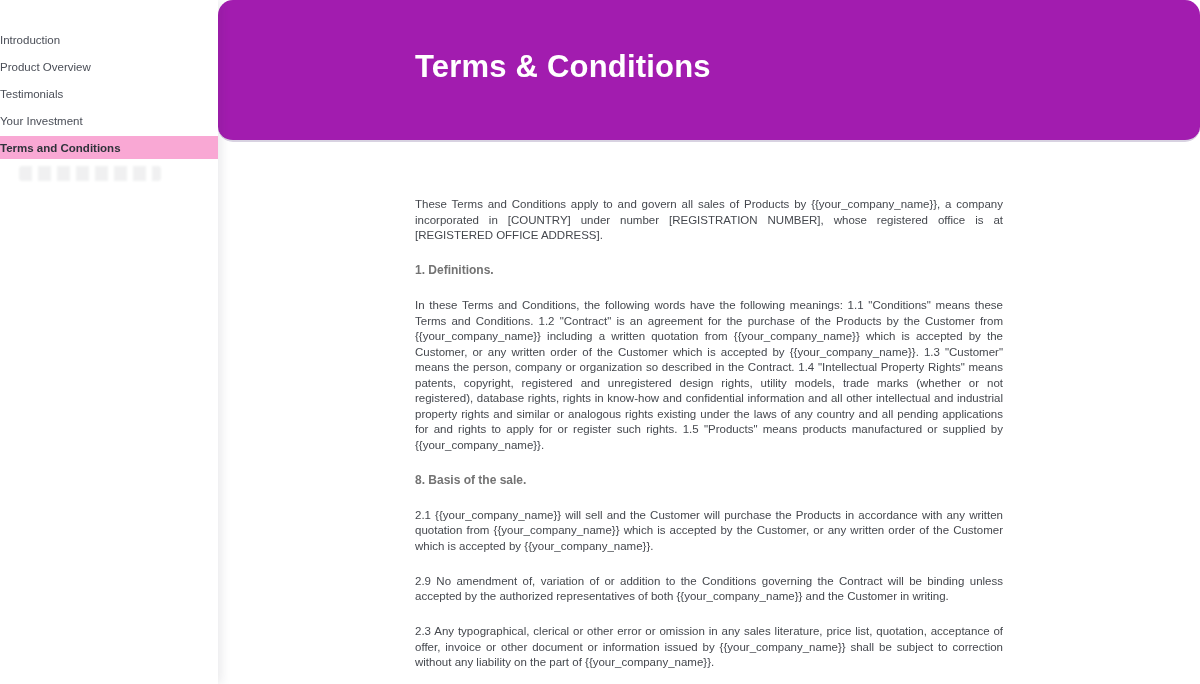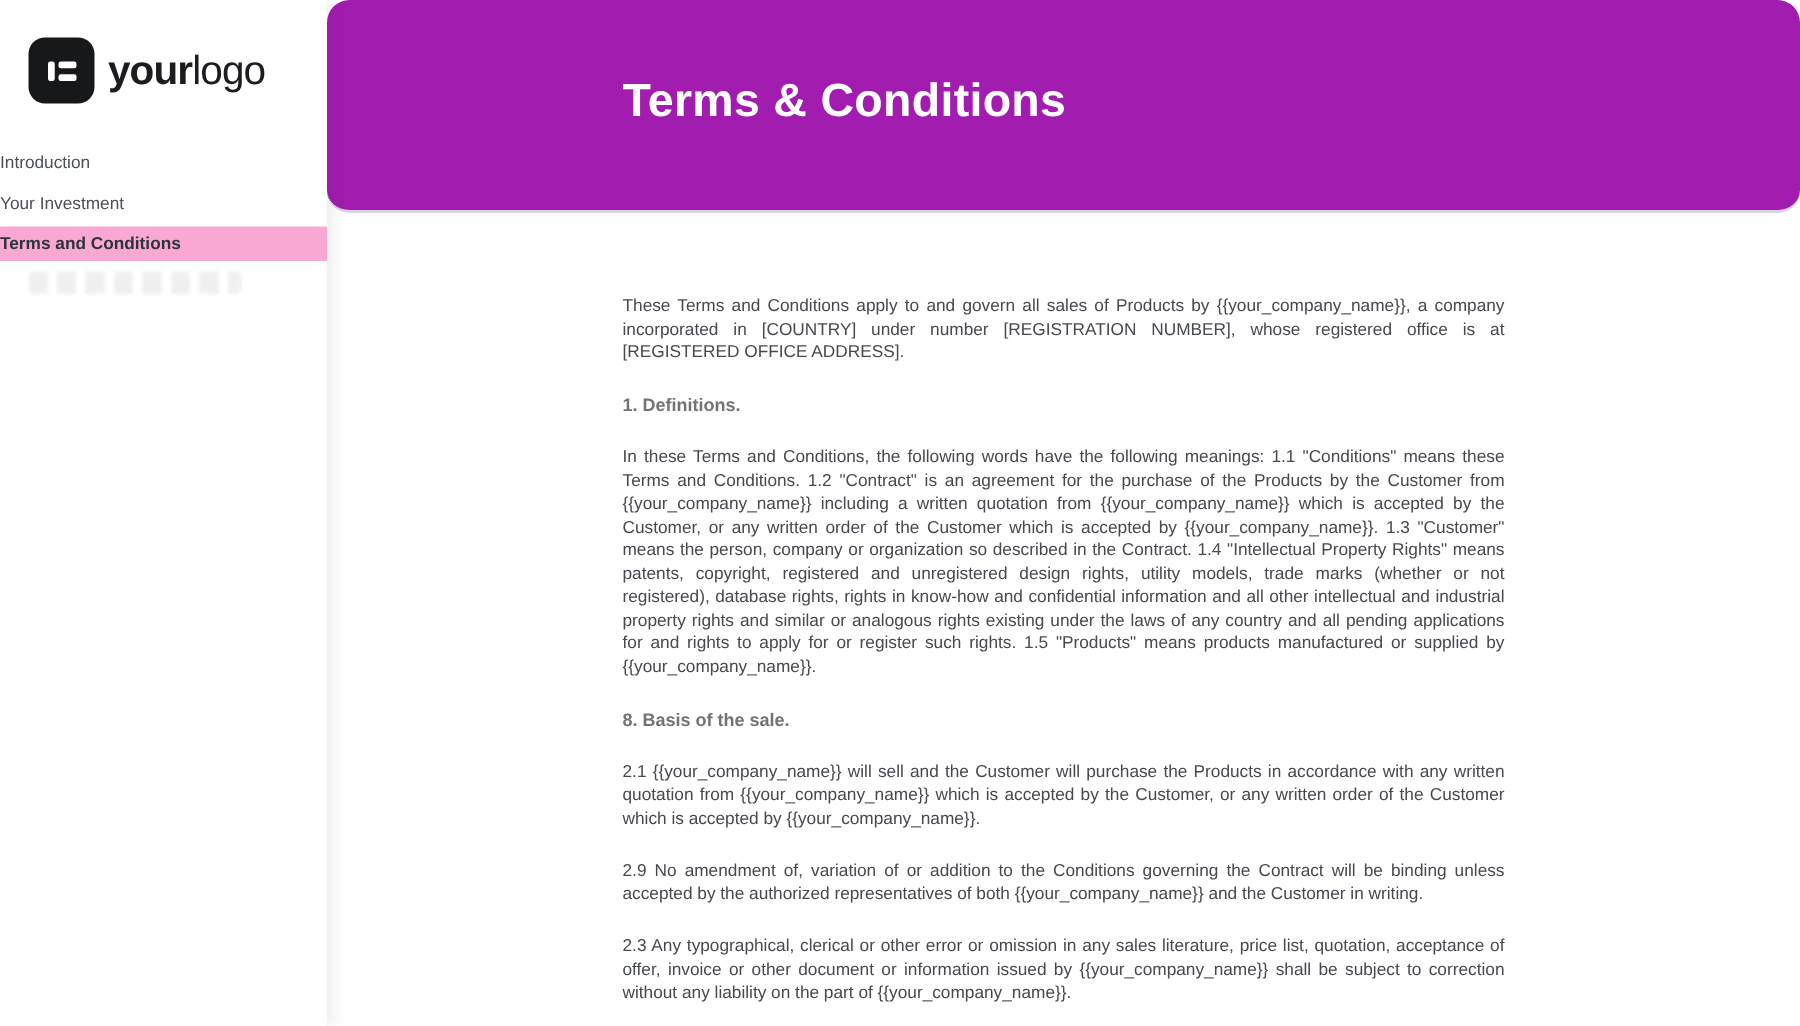--- a/index.html
+++ b/index.html
@@ -94,34 +94,30 @@
     margin: 0 0 19.5px;
     text-align: left;
   }
 </style>
 </head>
 <body>
 
 <div class="app">
 
   <aside class="sidebar">
-    <div class="logo-row">
-      <span class="logo-mark">
-        <svg width="44" height="44" viewBox="0 0 44 44" aria-hidden="true">
-          <rect x="13" y="16" width="4.5" height="13" rx="1.5" fill="#ffffff"></rect>
-          <rect x="20" y="16" width="12" height="4.5" rx="1.5" fill="#ffffff"></rect>
-          <rect x="20" y="24.5" width="12" height="4.5" rx="1.5" fill="#ffffff"></rect>
-        </svg>
-      </span>
-      <span class="logo-text"><span class="bold">your</span><span class="light">logo</span></span>
-    </div>
 
     <nav class="nav">
       <div class="nav-item">
         <span>Introduction</span>
+      </div>
+      <div class="nav-item">
+        <span>Product Overview</span>
+      </div>
+      <div class="nav-item">
+        <span>Testimonials</span>
       </div>
       <div class="nav-item">
         <span>Your Investment</span>
       </div>
       <div class="nav-item active">
         <span>Terms and Conditions</span>
       </div>
       <div class="nav-ghost"></div>
     </nav>
   </aside>

